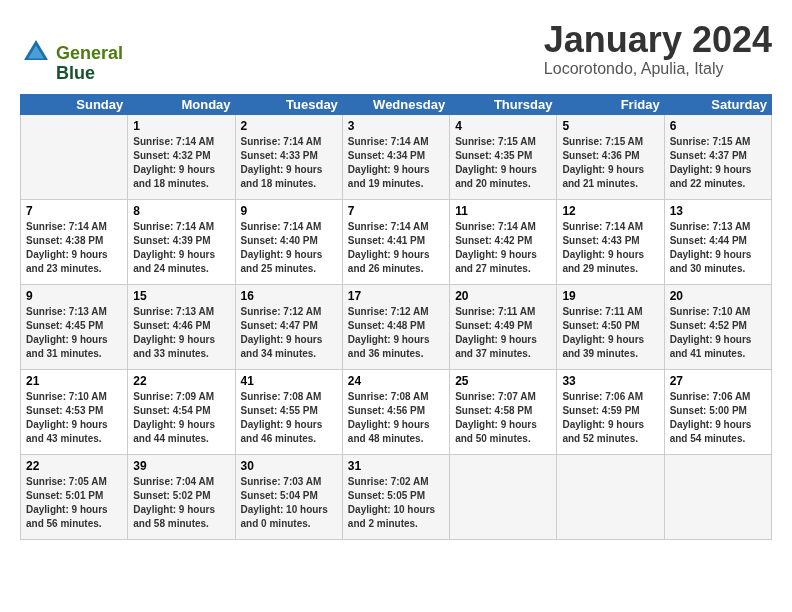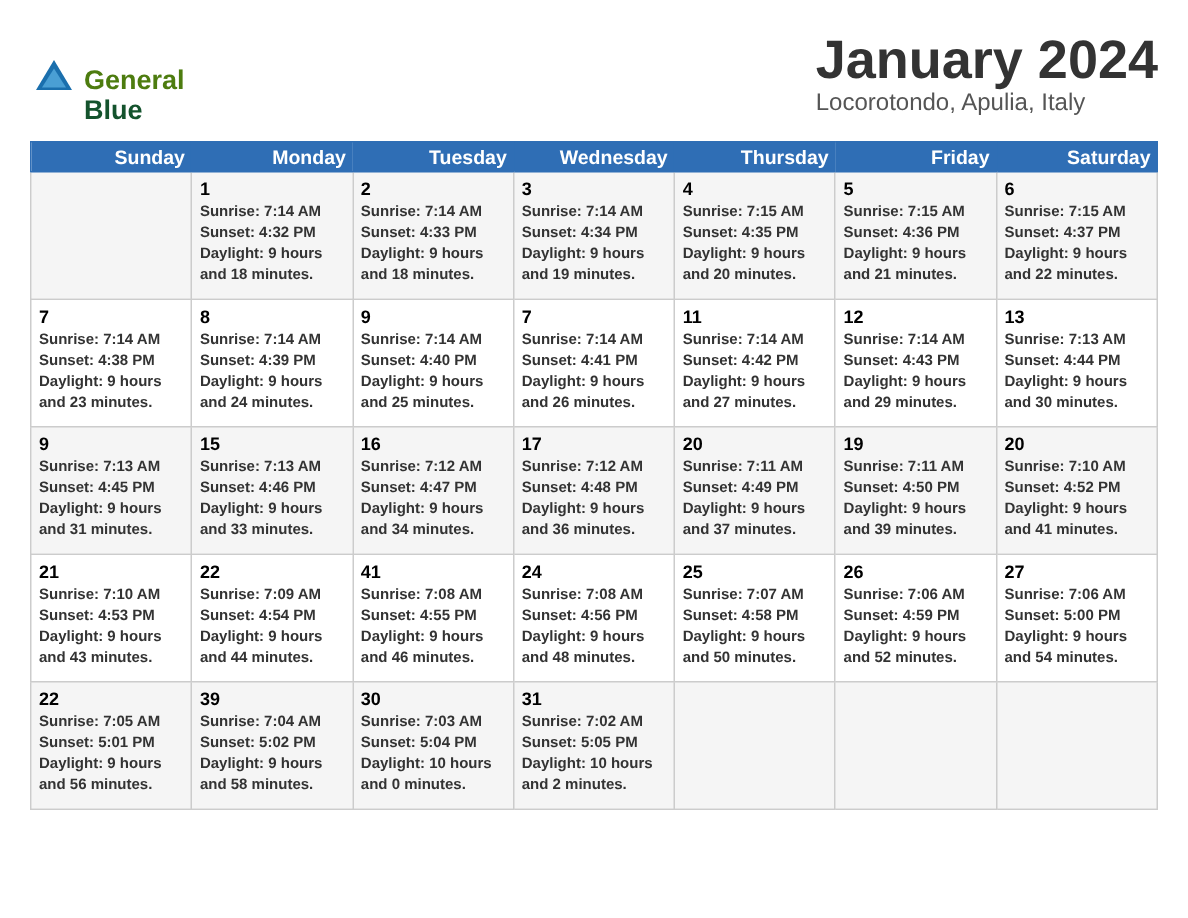--- a/index.html
+++ b/index.html
@@ -215,21 +215,21 @@
         </td>
         <td>
           <span class="day-number">24</span>
           <div class="day-info">Sunrise: 7:08 AM<br>Sunset: 4:56 PM<br>Daylight: 9 hours and 48 minutes.</div>
         </td>
         <td>
           <span class="day-number">25</span>
           <div class="day-info">Sunrise: 7:07 AM<br>Sunset: 4:58 PM<br>Daylight: 9 hours and 50 minutes.</div>
         </td>
         <td>
-          <span class="day-number">26</span>
+          <span class="day-number">33</span>
           <div class="day-info">Sunrise: 7:06 AM<br>Sunset: 4:59 PM<br>Daylight: 9 hours and 52 minutes.</div>
         </td>
         <td>
           <span class="day-number">27</span>
           <div class="day-info">Sunrise: 7:06 AM<br>Sunset: 5:00 PM<br>Daylight: 9 hours and 54 minutes.</div>
         </td>
       </tr>
       <tr>
         <td>
           <span class="day-number">22</span>

